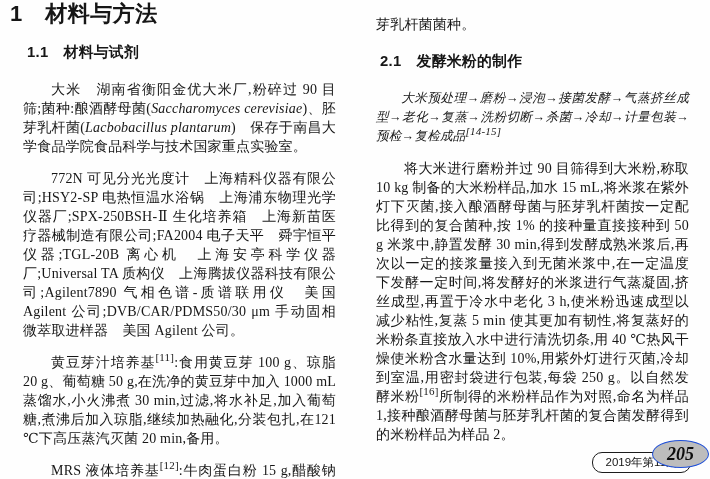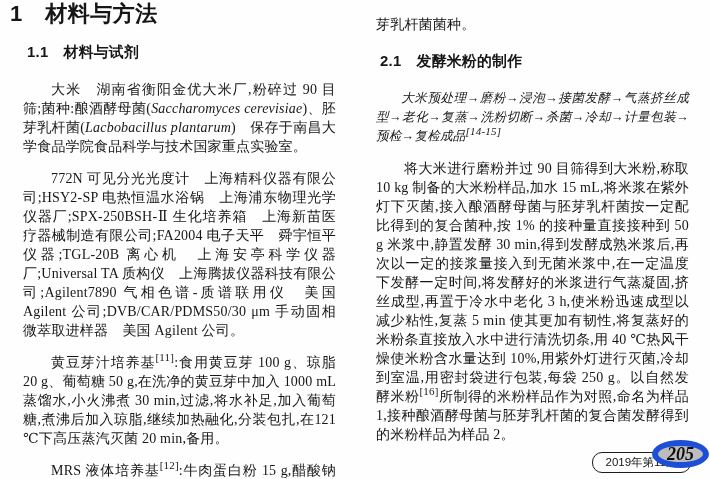--- a/index.html
+++ b/index.html
@@ -41,21 +41,21 @@
     position:absolute;left:592px;top:452px;
     width:99px;height:21px;
     background:#ffffff;border:1.5px solid #1c1c1c;border-radius:10px;
     display:flex;align-items:center;justify-content:center;
     font-family:"Liberation Sans","DejaVu Sans",sans-serif;
     font-size:11.5px;z-index:1;box-sizing:border-box;
   }
   .footer-page{
     position:absolute;left:652px;top:440px;
     width:57px;height:28px;
-    background:#bdbdbd;border:6px solid #1d4ed8;border-radius:50%;
+    background:#bdbdbd;border:1px solid #1d4ed8;border-radius:50%;
     display:flex;align-items:center;justify-content:center;
     font-family:"Liberation Serif","DejaVu Serif",serif;
     font-weight:bold;font-style:italic;font-size:18px;color:#0e0e0e;
     z-index:2;box-sizing:border-box;
   }
 </style>
 </head>
 <body>
 
 <div class="page">

